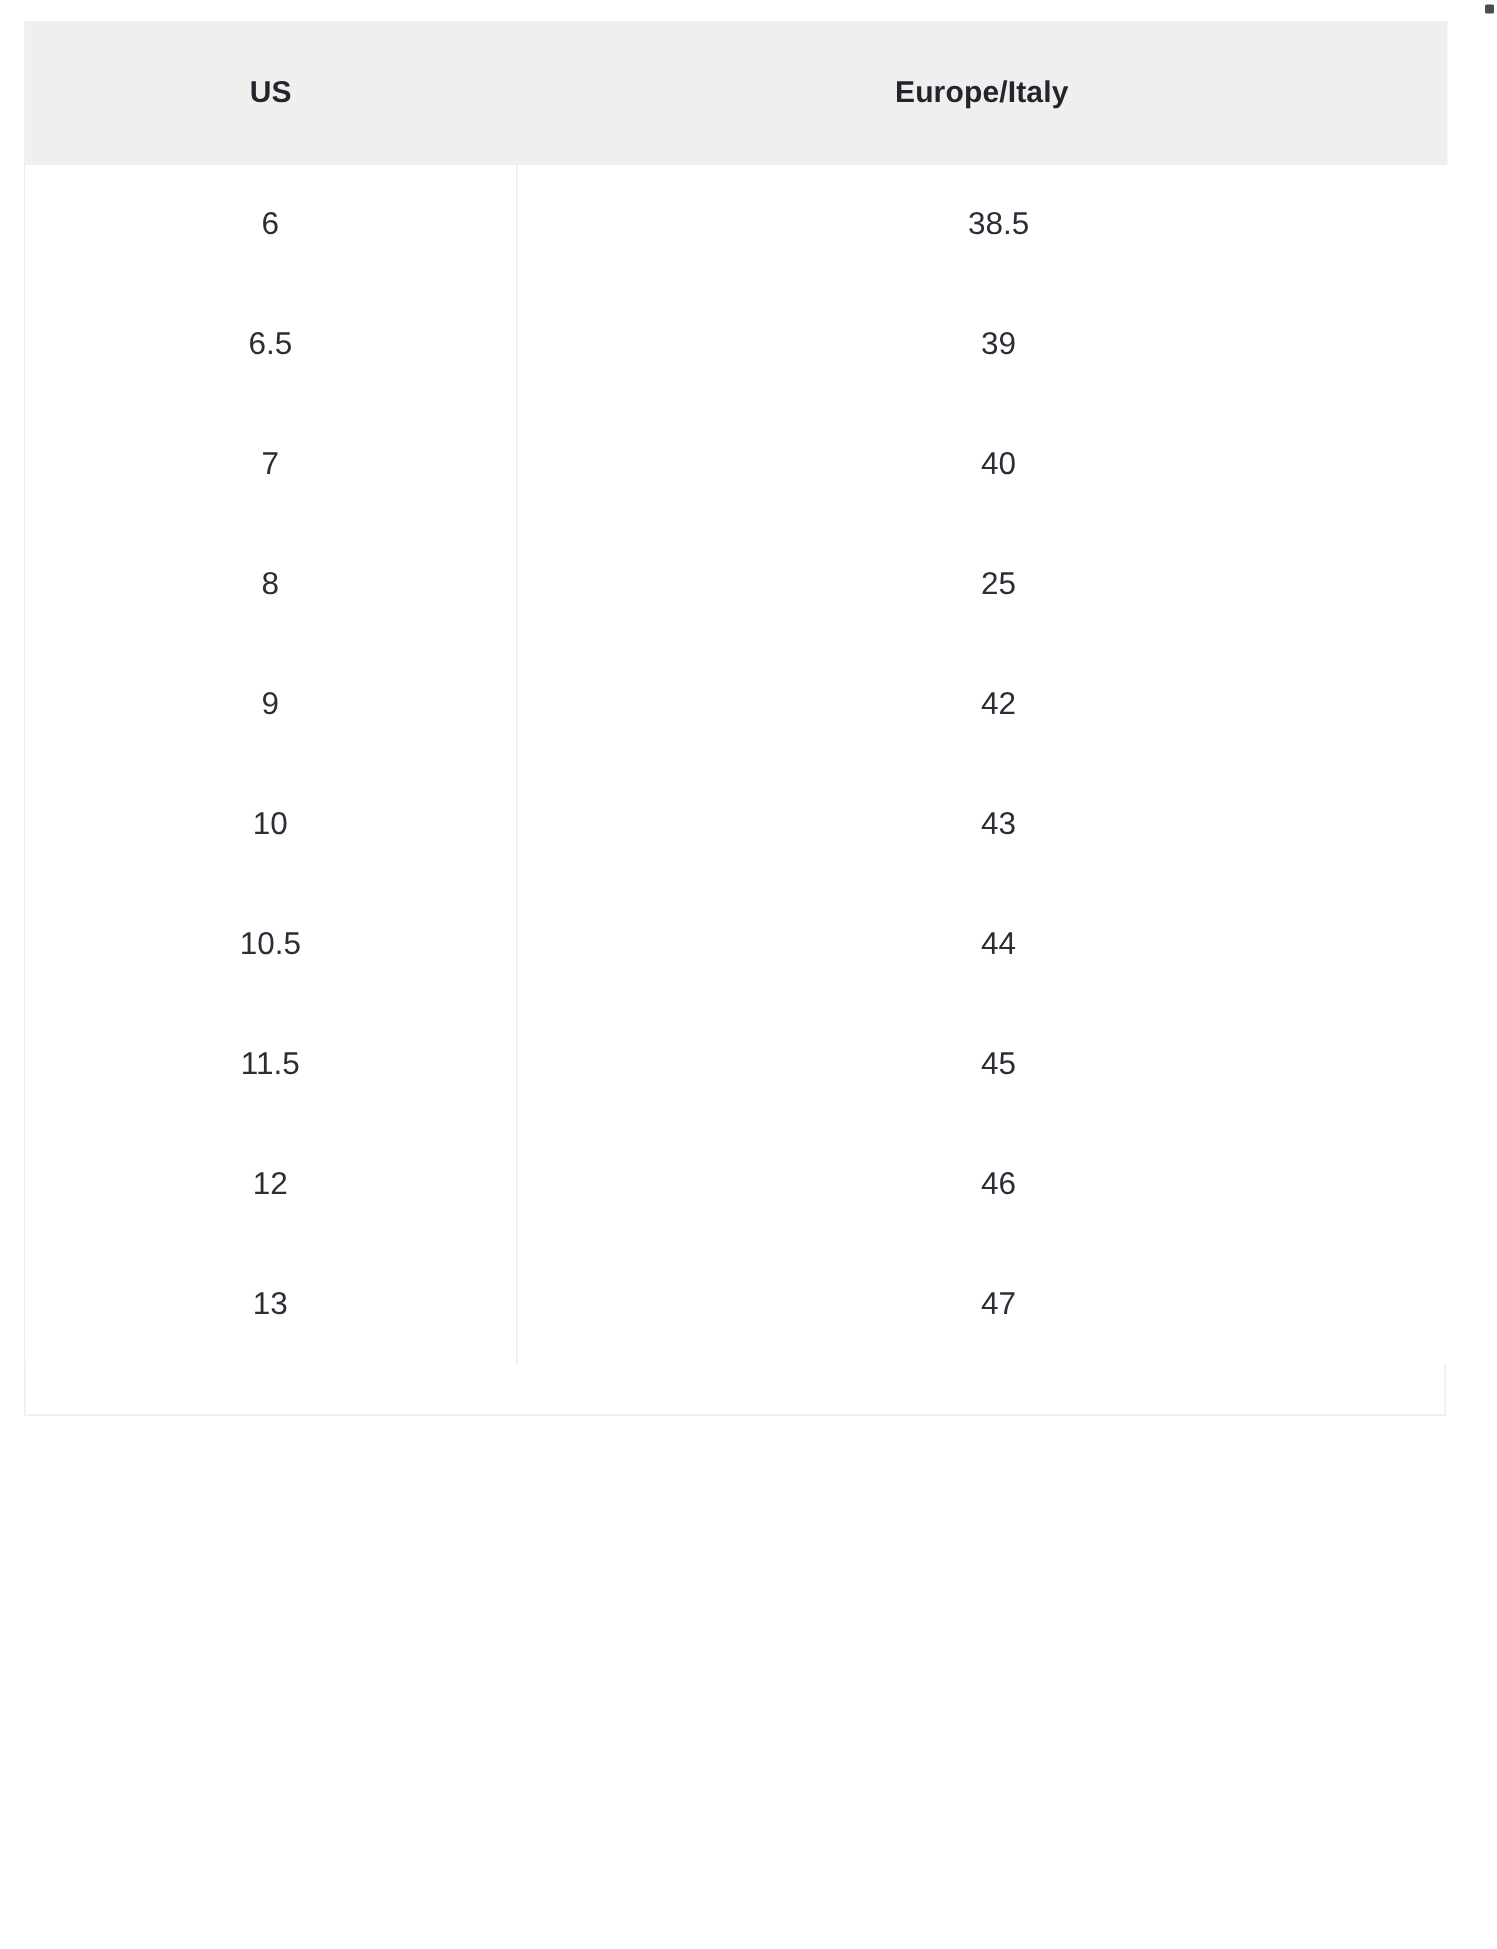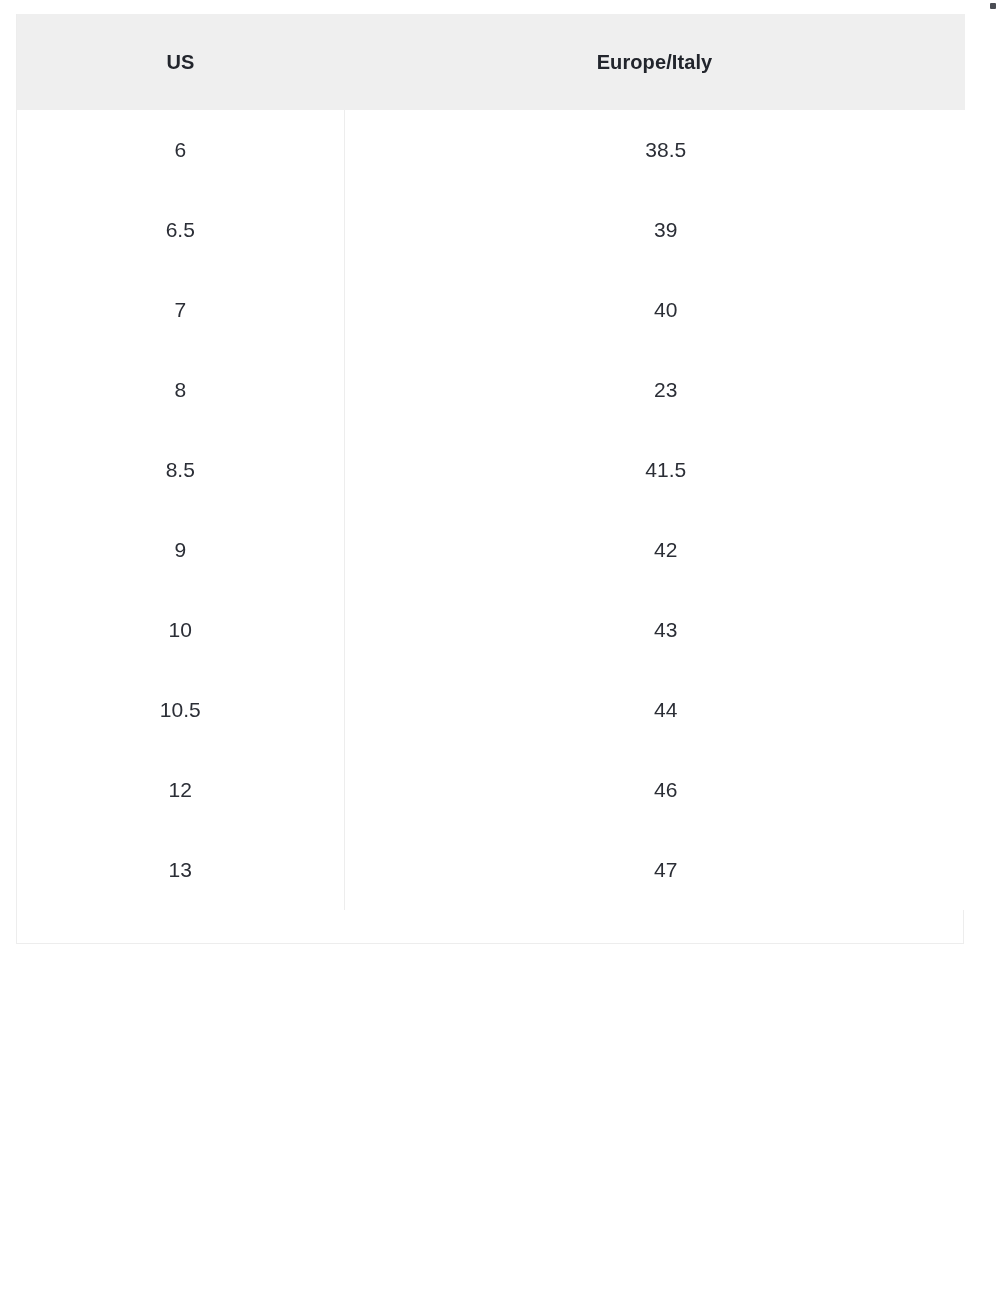--- a/index.html
+++ b/index.html
@@ -130,39 +130,39 @@
       <tr>
         <td class="cell-us">6.5</td>
         <td class="cell-eu">39</td>
       </tr>
       <tr>
         <td class="cell-us">7</td>
         <td class="cell-eu">40</td>
       </tr>
       <tr>
         <td class="cell-us">8</td>
-        <td class="cell-eu">23</td>
-      </tr>
-      <tr>
-        <td class="cell-us">8.5</td>
-        <td class="cell-eu">41.5</td>
+        <td class="cell-eu">25</td>
       </tr>
       <tr>
         <td class="cell-us">9</td>
         <td class="cell-eu">42</td>
       </tr>
       <tr>
         <td class="cell-us">10</td>
         <td class="cell-eu">43</td>
       </tr>
       <tr>
         <td class="cell-us">10.5</td>
         <td class="cell-eu">44</td>
       </tr>
       <tr>
+        <td class="cell-us">11.5</td>
+        <td class="cell-eu">45</td>
+      </tr>
+      <tr>
         <td class="cell-us">12</td>
         <td class="cell-eu">46</td>
       </tr>
       <tr>
         <td class="cell-us">13</td>
         <td class="cell-eu">47</td>
       </tr>
     </tbody>
   </table>
 </div>

